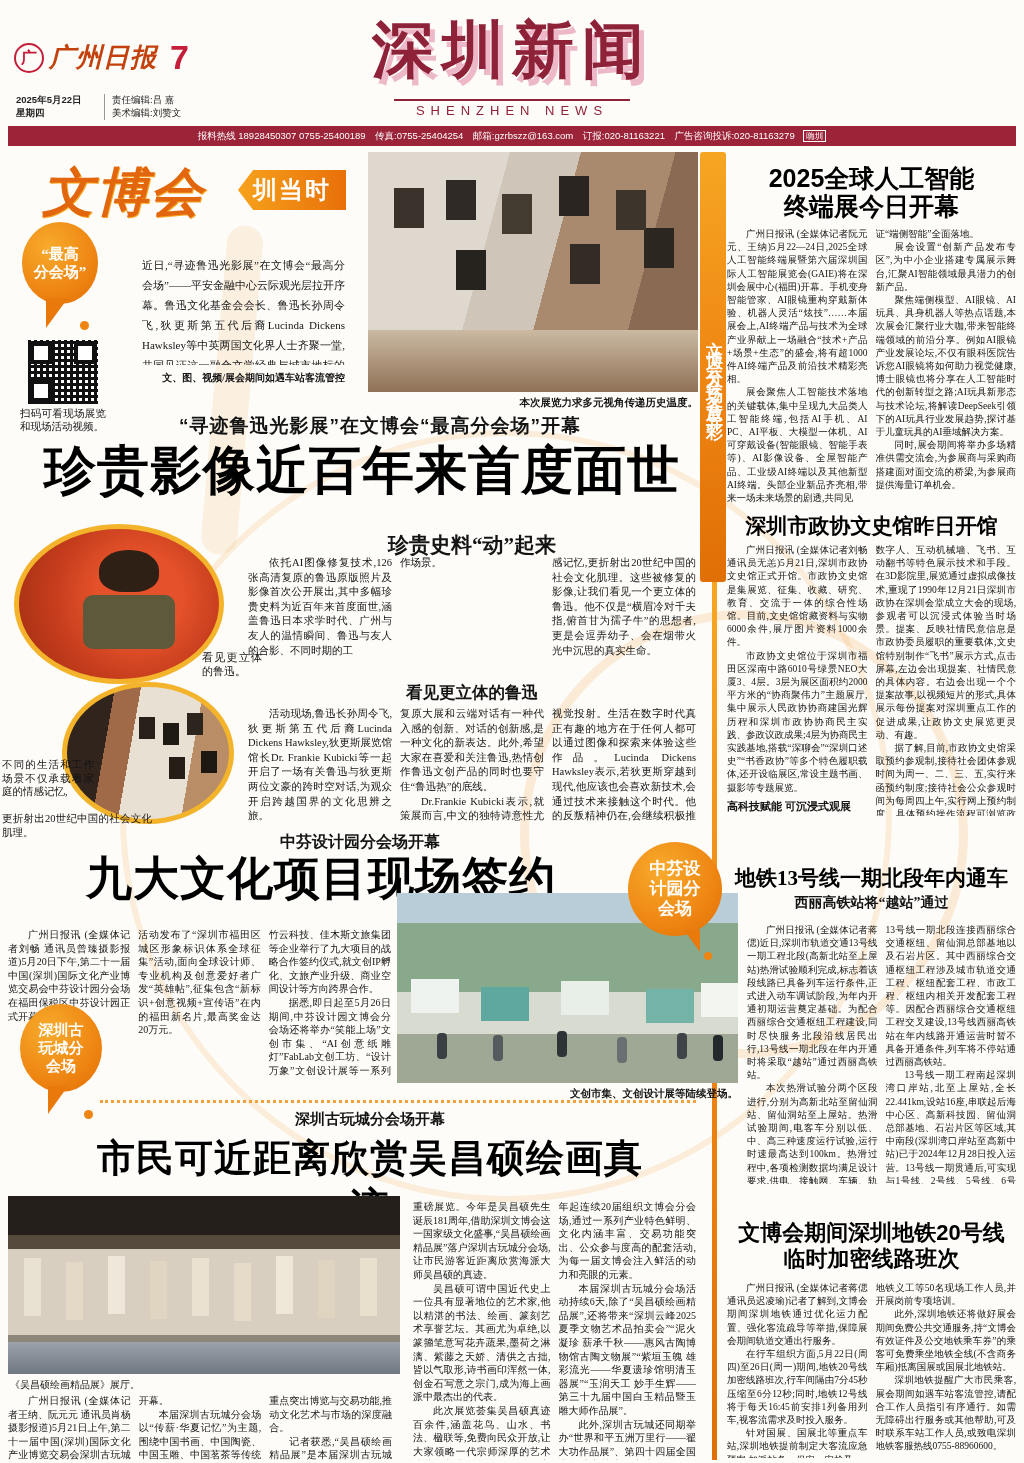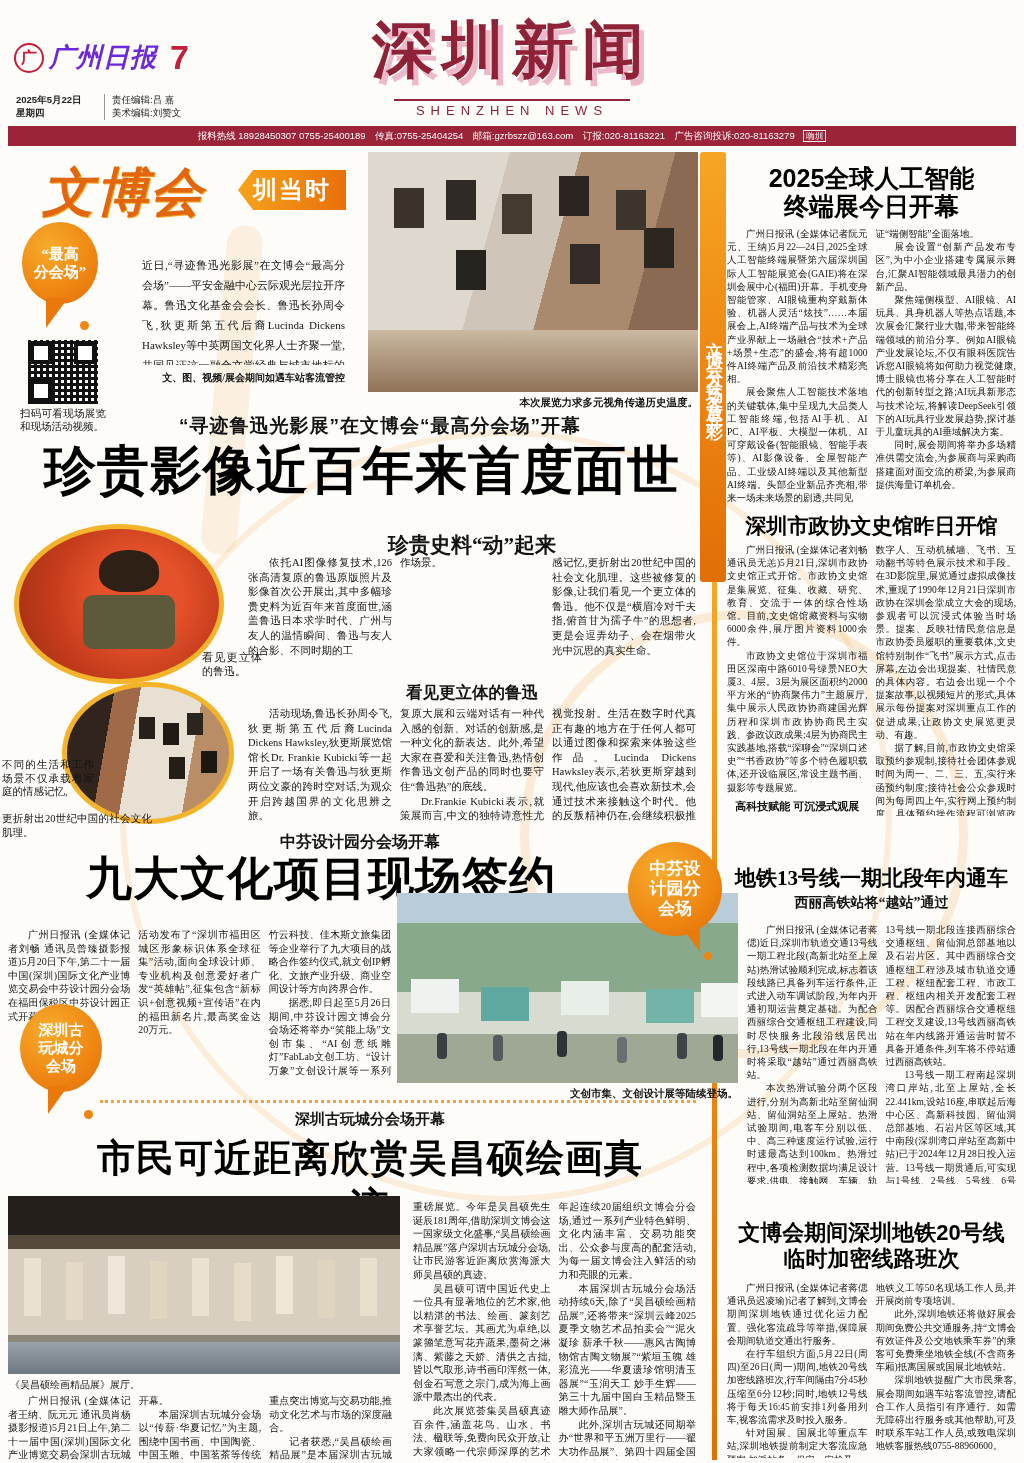--- a/index.html
+++ b/index.html
@@ -23,40 +23,40 @@
   .masthead-title{font-size:62px;font-weight:900;letter-spacing:8px;color:#8e2238;
      text-shadow:5px 6px 0 #edb9c8;}
   .redbar{background:#9c2439;color:#fff;font-size:9.5px;line-height:20px;}
   .orange-grad{background:linear-gradient(180deg,#f6a623,#ee8411 55%,#e06f06);}
   .pin{border-radius:50%;background:radial-gradient(circle at 35% 30%,#f7ab2c,#ee8411 62%,#df6e05);
        color:#fff;font-weight:bold;display:flex;align-items:center;justify-content:center;}
   .tail{width:0;height:0;}
   .dot{border-radius:50%;background:#ee8411;}
   .feature-hl{font-weight:900;color:#000;letter-spacing:1px;font-family:"Liberation Serif","DejaVu Serif",serif;}
   .rail-t{font-weight:900;color:#000;}
-  .subhead{font-weight:bold;text-align:center;margin:5px 0;font-family:"Liberation Sans","DejaVu Sans",sans-serif;}
+  .subhead{font-weight:bold;margin:5px 0;font-family:"Liberation Sans","DejaVu Sans",sans-serif;}
   .photo{overflow:hidden;}
   .qr{background:
       repeating-linear-gradient(0deg,#111 0 3px,rgba(255,255,255,0) 3px 6px),
       repeating-linear-gradient(90deg,#111 0 3px,#fff 3px 6px);}
   .qc{position:absolute;width:14px;height:14px;border:4px solid #111;background:#fff;}
   .arc{border-radius:50%;pointer-events:none;}
 </style>
 </head>
 <body>
 
 <div class="page">
 
   <div class="abs arc" style="left:120px;top:430px;width:760px;height:760px;border:6px solid rgba(244,170,80,.18);"></div>
   <div class="abs arc" style="left:520px;top:610px;width:430px;height:430px;border:9px solid rgba(244,170,80,.20);"></div>
   <div class="abs" style="left:214px;top:225px;width:36px;height:330px;background:rgba(247,195,130,.20);transform:rotate(5deg);border-radius:18px;"></div>
 
   <div class="abs" style="left:14px;top:38px;display:flex;align-items:center;gap:5px;">
     <span style="width:26px;height:26px;border:2px solid #c41e3a;border-radius:50%;color:#c41e3a;font-weight:bold;font-size:16px;line-height:25px;text-align:center;display:inline-block;">广</span>
-    <span style="color:#6d28d9;font-weight:900;font-size:26px;font-style:italic;letter-spacing:1px;">广州日报</span>
+    <span style="color:#c2410c;font-weight:900;font-size:26px;font-style:italic;letter-spacing:1px;">广州日报</span>
     <span style="color:#c41e3a;font-weight:900;font-size:34px;margin-left:8px;font-family:'Liberation Sans',sans-serif;">7</span>
   </div>
   <div class="abs sans b" style="left:16px;top:93px;font-size:9.5px;line-height:13px;color:#222;">
     <div>2025年5月22日</div>
     <div>星期四</div>
   </div>
   <div class="abs" style="left:104px;top:94px;width:1px;height:26px;background:#999;"></div>
   <div class="abs sans" style="left:112px;top:93px;font-size:9.5px;line-height:13px;color:#222;">
     <div>责任编辑:吕 嘉</div>
     <div>美术编辑:刘赞文</div>

